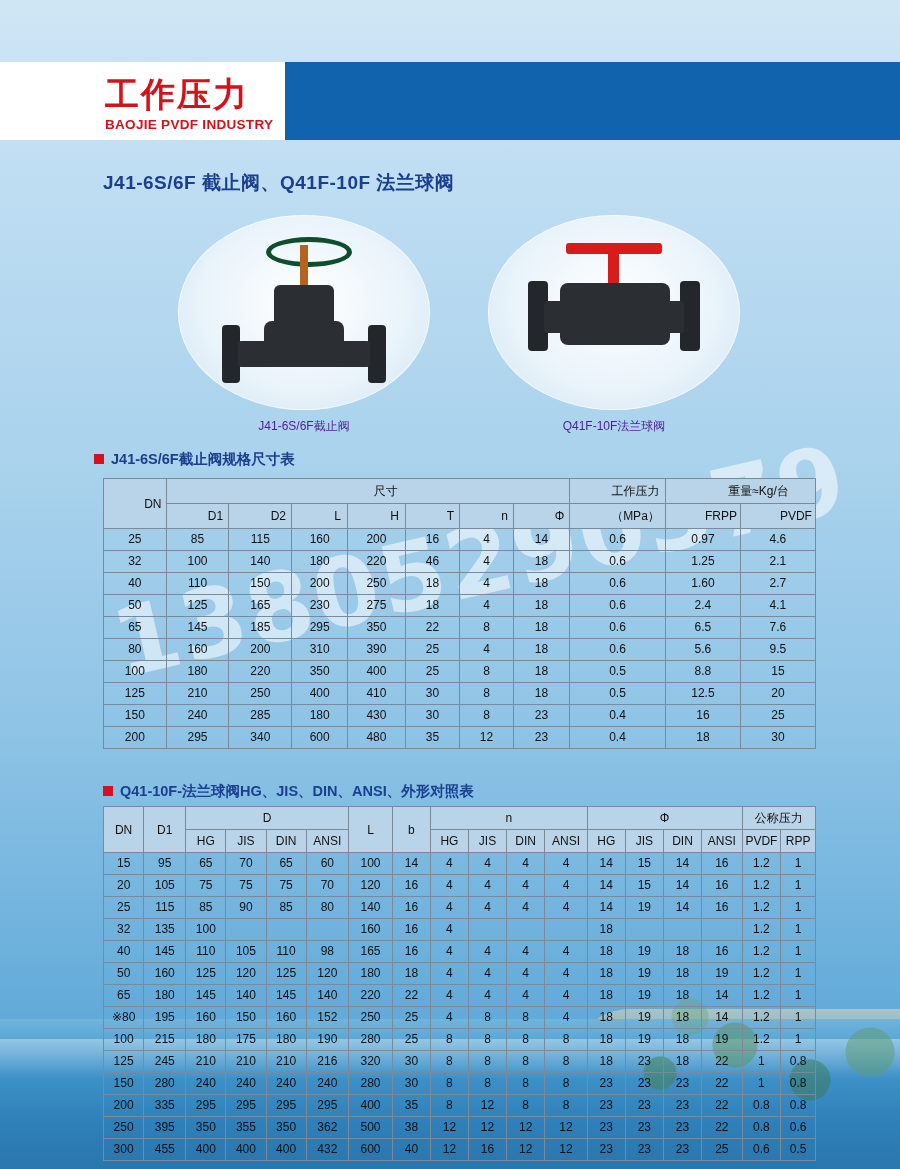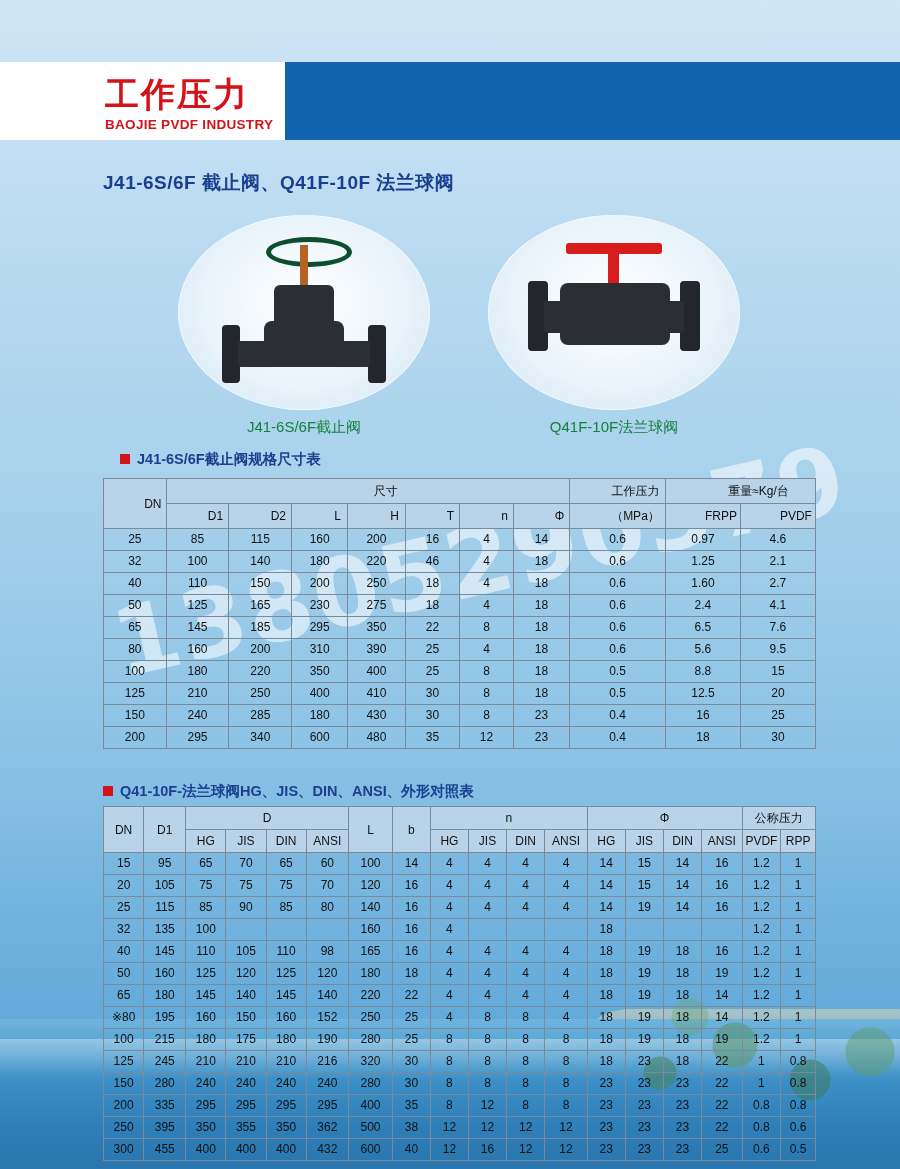--- a/index.html
+++ b/index.html
@@ -58,36 +58,36 @@
   .doc-title{
     position:absolute;left:103px;top:170px;font-size:19px;color:#1b3f8f;
     font-weight:bold;letter-spacing:.5px;
   }
   
   .prod{position:absolute;width:252px;height:195px;border-radius:50%/50%;
     background:radial-gradient(ellipse at 50% 45%, #ffffff 0%, #eaf4fb 55%, #cfe4f2 100%);
     box-shadow:0 0 0 1px rgba(255,255,255,.6) inset;}
   .prod.one{left:178px;top:215px;}
   .prod.two{left:488px;top:215px;}
-  .cap{position:absolute;font-size:15px;color:#15803d;text-align:center;width:252px;}
+  .cap{position:absolute;font-size:12px;color:#4c1d95;text-align:center;width:252px;}
   .cap.one{left:178px;top:418px;}
   .cap.two{left:488px;top:418px;}
 
   
   .valve{position:absolute;left:0;top:0;width:252px;height:195px;}
   .v-body{position:absolute;background:#2b2f33;border-radius:3px;}
   .v-flange{position:absolute;background:#23262a;border-radius:4px;}
   .v-stem{position:absolute;background:#b5631f;}
   .wheel{position:absolute;border:6px solid #0f4f2f;border-radius:50%;}
   .red-handle{position:absolute;background:#d81b1b;border-radius:3px;}
 
   
   .sec-h{position:absolute;font-size:14.5px;color:#1b3f8f;font-weight:bold;}
   .sec-h .sq{display:inline-block;width:10px;height:10px;background:#d4121a;margin-right:7px;}
-  .sec1{left:120px;top:450px;}
+  .sec1{left:94px;top:450px;}
   .sec2{left:103px;top:782px;}
 
   
   table{
     border-collapse:collapse;position:absolute;background:transparent;
     font-size:12px;color:#111;
   }
   table td,table th{
     border:1px solid #7a8a9a;text-align:center;font-weight:normal;
     padding:0;height:21px;line-height:21px;white-space:nowrap;

